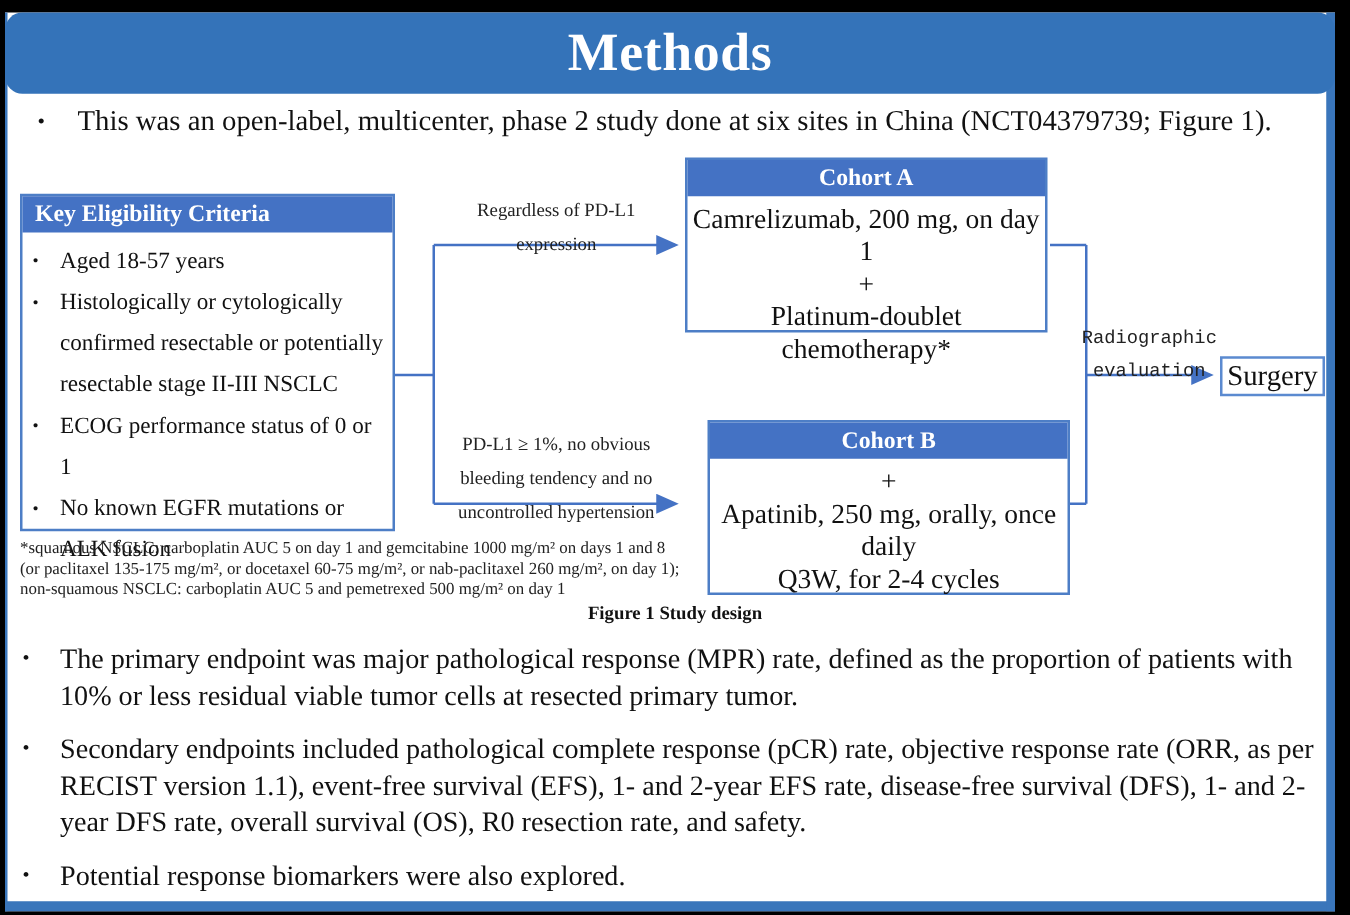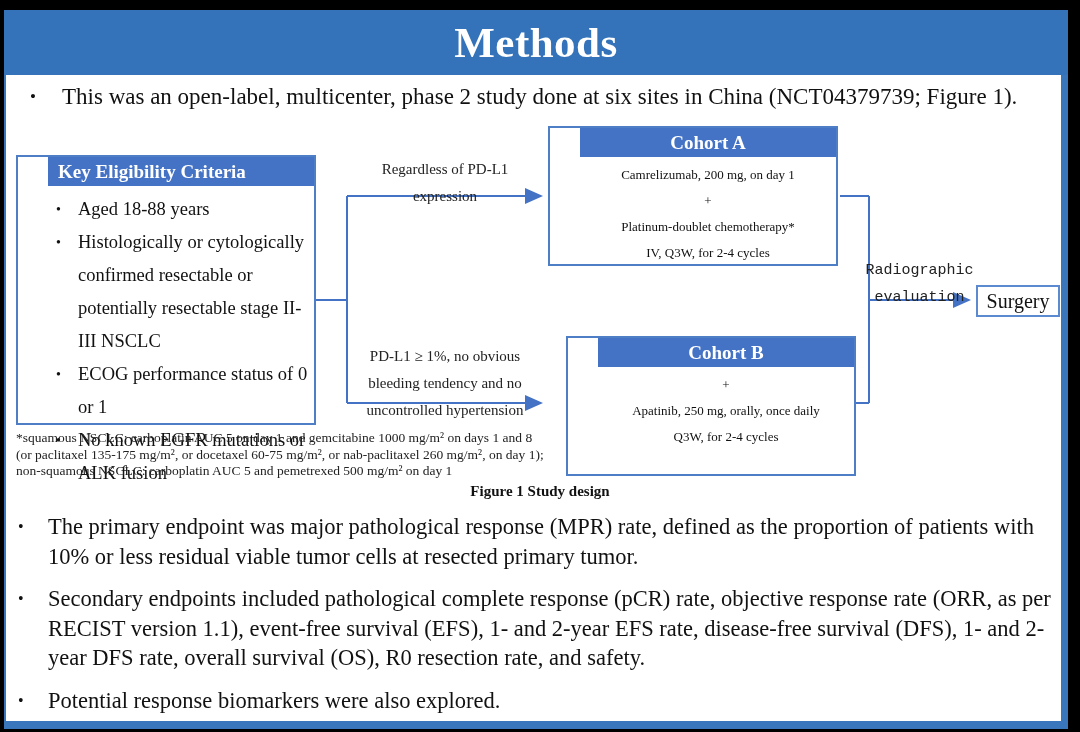--- a/index.html
+++ b/index.html
@@ -14,58 +14,58 @@
   .slide {
     position:absolute; left:4px; top:10px; width:1064px; height:719px;
     background:#fff;
     border-left:2px solid #3a76bb;
     border-right:7px solid #3a76bb;
     border-bottom:8px solid #3a76bb;
   }
   .banner {
     position:absolute; left:4px; top:10px; width:1064px; height:65px;
     background:#3473b9;
-    display:flex; align-items:center; justify-content:center;
+    display:flex; align-items:center; justify-content:center;border-radius:14px;
   }
   .banner h1 {
     color:#fff; font-size:43px; font-weight:bold; letter-spacing:0.5px;
   }
   .layer { position:absolute; left:0; top:0; width:1080px; height:732px; }
 
   .intro {
     position:absolute; left:30px; top:82px; width:1015px;
     display:flex; font-size:23px; line-height:29px;
   }
   .intro .dot { width:32px; font-size:17px; line-height:29px; }
 
   
-  .fbox { position:absolute; border:2px solid #4d7ec6; background:#fff;padding-left:30px; }
+  .fbox { position:absolute; border:2px solid #4d7ec6; background:#fff; }
   .fbox .hd {
     background:#4472c4; color:#fff; font-weight:bold; font-size:19px;
     display:flex; align-items:center;
   }
   .elig { left:16px; top:155px; width:300px; height:270px; }
   .elig .hd { height:29px; padding-left:10px; }
   .elig .bd { padding:7px 6px 0 8px; font-size:18.5px; }
   .elig .item { display:flex; line-height:33px; }
   .elig .item .dot { width:22px; font-size:14px; flex:none; }
   .elig .item .txt { flex:1; }
 
   .cohort { left:548px; width:290px; height:140px; }
   .cohort .hd { height:29px; justify-content:center; }
-  .cohort .bd { padding-top:5px; text-align:center; font-size:13px; }
+  .cohort .bd { padding-top:5px; text-align:center; font-size:22px; }
   .cohort .bd .ln { line-height:26px; }
   .cohortA { top:126px; }
   .cohortB { top:336px;margin-left:18px; }
 
   .surgery {
     position:absolute; left:976px; top:285px; width:84px; height:32px;
     border:2px solid #5b8ad0; background:#fff;
     display:flex; align-items:center; justify-content:center;
-    font-size:20px;
+    font-size:23px;
   }
 
   .flabel {
     position:absolute; text-align:center; font-size:15px; line-height:27px;
     white-space:pre-line; color:#222;
   }
   .lblA { left:350px; top:156px; width:190px; }
   .lblB { left:345px; top:343px; width:200px; }
   .lblR { left:862px; top:257px; width:115px;font-family:Liberation Mono, monospace; }
 
@@ -118,21 +118,21 @@
       <path d="M869,196 V403"></path>
       <path d="M869,300 H968" marker-end="url(#arrow)"></path>
     </g>
   </svg>
 
   <div class="fbox elig">
     <div class="hd">Key Eligibility Criteria</div>
     <div class="bd">
       <div class="item">
         <span class="dot">•</span>
-        <span class="txt">Aged 18-88 years</span>
+        <span class="txt">Aged 18-57 years</span>
       </div>
       <div class="item">
         <span class="dot">•</span>
         <span class="txt">Histologically or cytologically confirmed resectable or potentially resectable stage II-III NSCLC</span>
       </div>
       <div class="item">
         <span class="dot">•</span>
         <span class="txt">ECOG performance status of 0 or 1</span>
       </div>
       <div class="item">
@@ -149,21 +149,20 @@
 uncontrolled hypertension</div>
   <div class="flabel lblR">Radiographic
 evaluation</div>
 
   <div class="fbox cohort cohortA">
     <div class="hd">Cohort A</div>
     <div class="bd">
       <div class="ln">Camrelizumab, 200 mg, on day 1</div>
       <div class="ln">+</div>
       <div class="ln">Platinum-doublet chemotherapy*</div>
-      <div class="ln">IV, Q3W, for 2-4 cycles</div>
     </div>
   </div>
 
   <div class="fbox cohort cohortB">
     <div class="hd">Cohort B</div>
     <div class="bd">
       <div class="ln">+</div>
       <div class="ln">Apatinib, 250 mg, orally, once daily</div>
       <div class="ln">Q3W, for 2-4 cycles</div>
     </div>

